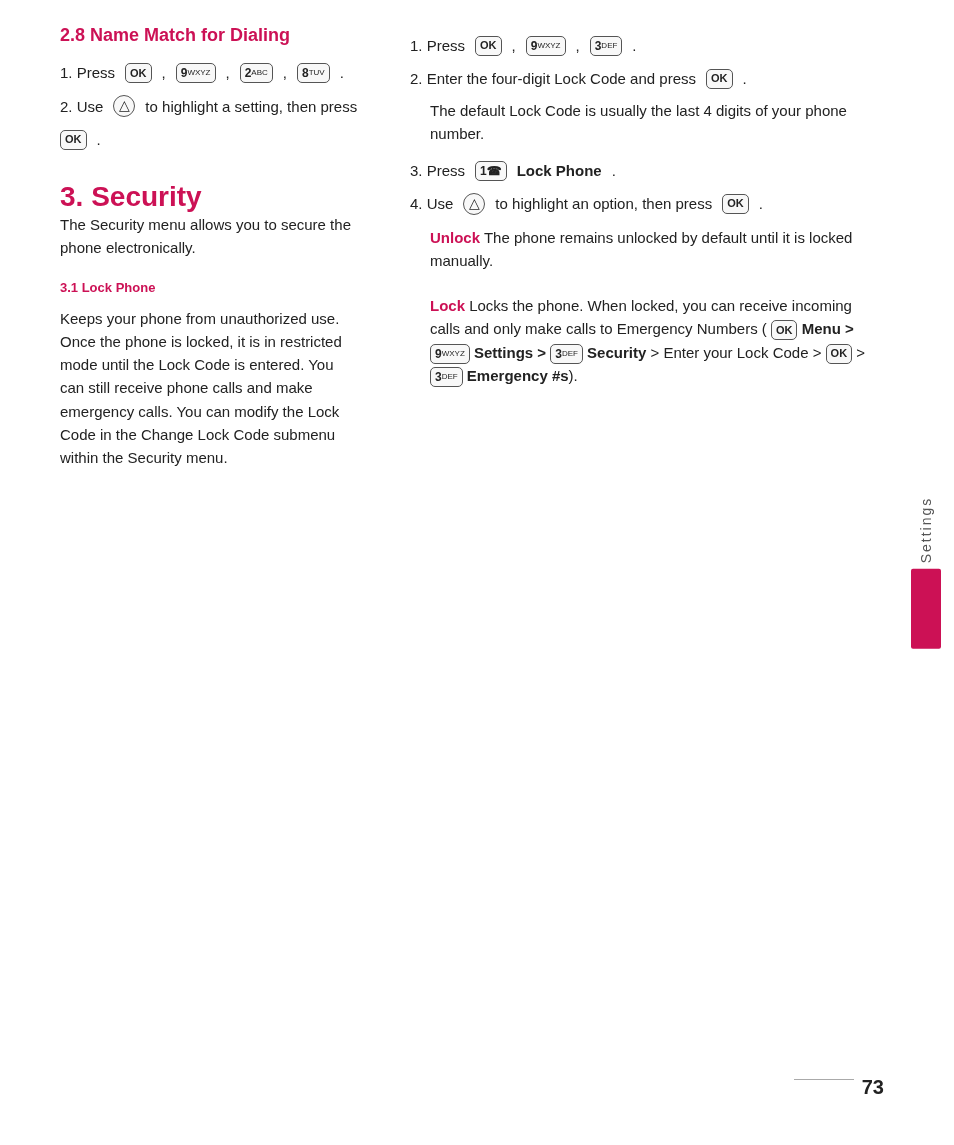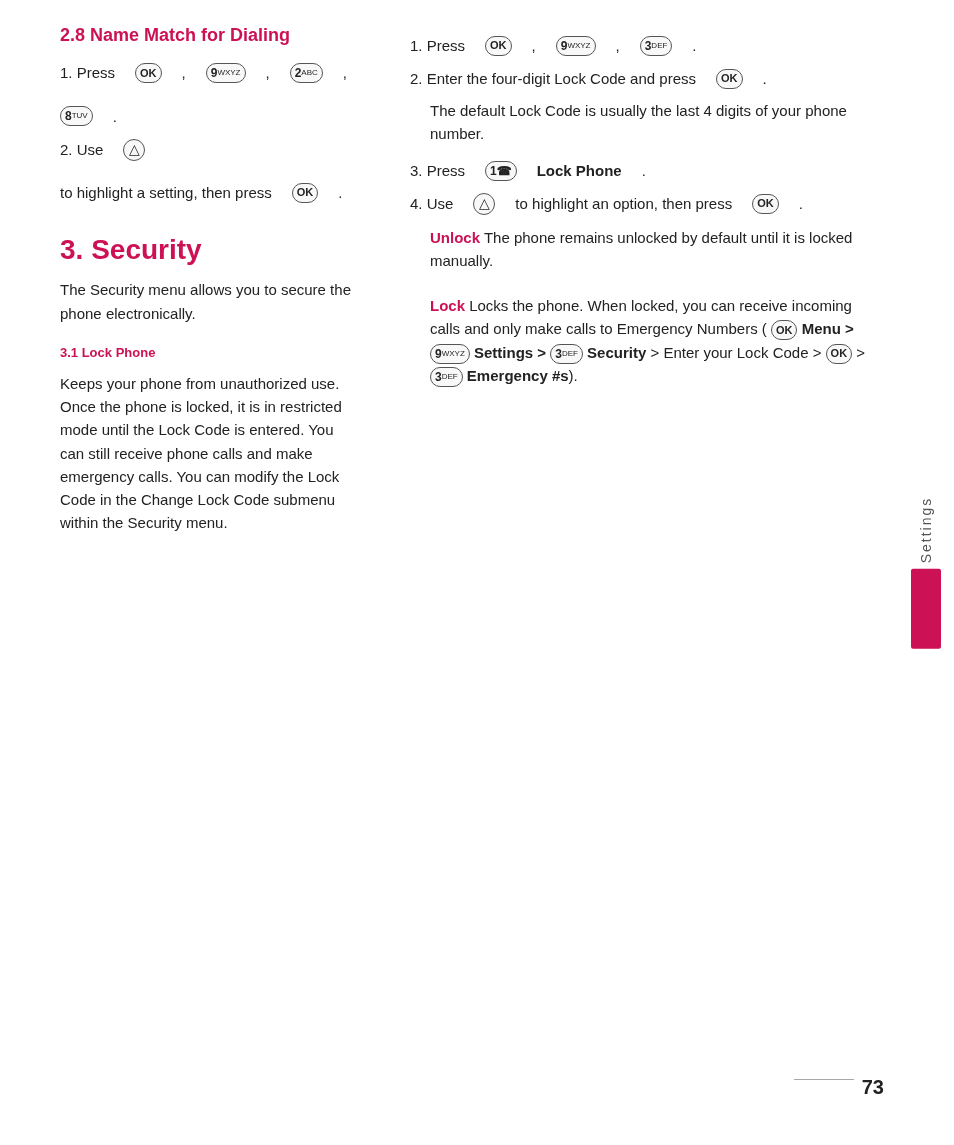--- a/index.html
+++ b/index.html
@@ -38,21 +38,20 @@
       font-size: 18px;
       font-weight: bold;
       line-height: 1.3;
       margin-bottom: 14px;
     }
 
     .section-heading-large {
       color: #cc1155;
       font-size: 28px;
       font-weight: bold;
-      margin-bottom: 12px;
       margin-top: 30px;
     }
 
     .subsection-heading {
       color: #cc1155;
       font-size: 13px;
       font-weight: bold;
       margin-bottom: 12px;
       margin-top: 20px;
     }
@@ -65,34 +64,34 @@
     }
 
     .step-line {
       font-size: 15px;
       line-height: 1.55;
       color: #222;
       margin-bottom: 8px;
       display: flex;
       align-items: center;
       flex-wrap: wrap;
-      gap: 20px;
+      gap: 10px;
     }
 
     .step-line-block {
       margin-bottom: 10px;
     }
 
     
     .key-btn {
       display: inline-flex;
       align-items: center;
       justify-content: center;
       border: 1.5px solid #555;
-      border-radius: 10px;
+      border-radius: 5px;
       padding: 1px 4px;
       font-size: 12px;
       font-weight: bold;
       min-width: 26px;
       height: 20px;
       background: #f8f8f8;
       vertical-align: middle;
       line-height: 1;
     }
 

